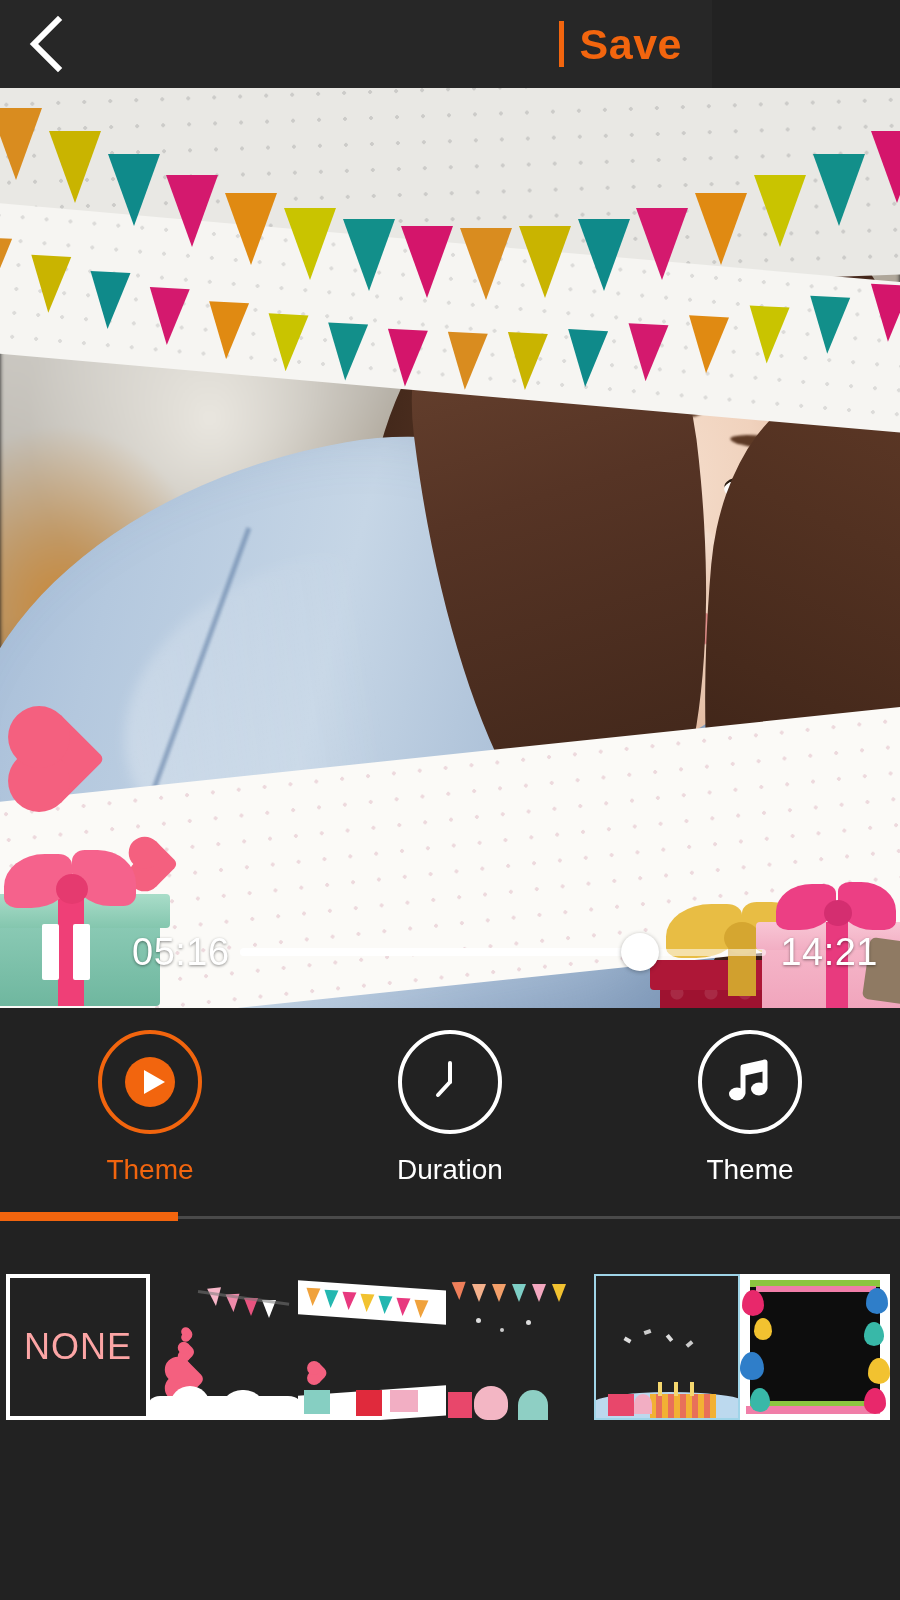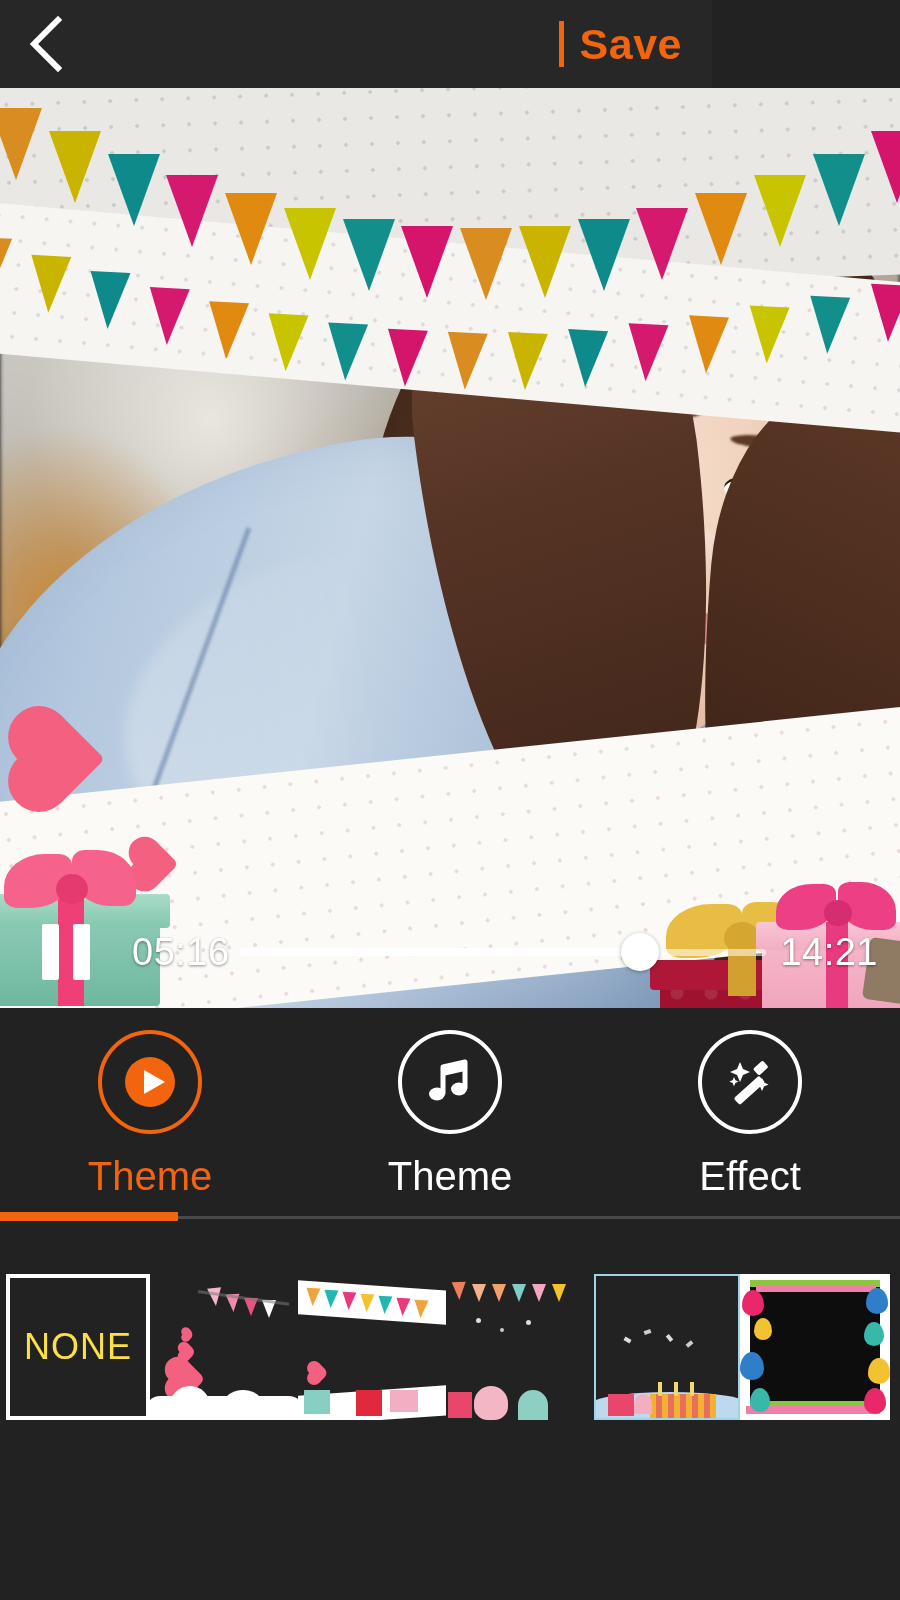--- a/index.html
+++ b/index.html
@@ -206,21 +206,21 @@
   .tab {
     flex:1; display:flex; flex-direction:column; align-items:center;
     padding-top:22px; position:relative;
   }
   .tab-icon {
     width:104px; height:104px; border-radius:50%;
     border:4px solid #ffffff; display:flex; align-items:center; justify-content:center;
   }
   .tab.active .tab-icon { border-color:#F2650E; }
   .tab-label {
-    margin-top:22px; color:#ffffff; font-size:40px; line-height:1;
+    margin-top:22px; color:#ffffff; font-size:28px; line-height:1;
   }
   .tab.active .tab-label { color:#F2650E; }
 
   .tab-underline-track {
     position:absolute; left:0; top:1216px; width:900px; height:3px;
     background:#4a4a4a;
   }
   .tab-underline {
     position:absolute; left:0; top:1212px; width:178px; height:9px;
     background:#F2650E;
@@ -231,21 +231,21 @@
     position:absolute; left:0; top:1222px; width:900px; height:378px;
     background:#222222; overflow:hidden;
   }
   .thumb {
     position:absolute; top:52px; width:144px; height:146px; overflow:hidden;
     background:#222222;
   }
   .thumb.none {
     border:4px solid #ffffff; display:flex; align-items:center; justify-content:center;
   }
-  .thumb.none span { color:#fde047; font-size:36px; letter-spacing:1px; }
+  .thumb.none span { color:#fca5a5; font-size:36px; letter-spacing:1px; }
   .tflag {
     position:absolute; width:0; height:0; border-left:7px solid transparent;
     border-right:7px solid transparent; border-top:18px solid #f49ab4;
   }
   .tstrip-white {
     position:absolute; background:#ffffff;
   }
   .tcake-border { border:2px solid #9fd4e8; }
   .tballoon { position:absolute; border-radius:50% 50% 50% 50%/60% 60% 40% 40%; }
 
@@ -408,45 +408,42 @@
     <div class="tab active">
       <div class="tab-icon">
         <svg width="62" height="62" viewBox="0 0 62 62">
           <circle cx="31" cy="31" r="25" fill="#F2650E"></circle>
           <polygon points="25,19 46,31 25,43" fill="#ffffff"></polygon>
         </svg>
       </div>
       <div class="tab-label">Theme</div>
     </div>
 
+    <div class="tab">
+      <div class="tab-icon">
+        <svg width="62" height="62" viewBox="0 0 62 62">
+          <line x1="31" y1="31" x2="31" y2="12" stroke="#ffffff" stroke-width="4" stroke-linecap="round"></line>
+          <line x1="31" y1="31" x2="19" y2="44" stroke="#ffffff" stroke-width="4" stroke-linecap="round"></line>
+        </svg>
+      </div>
+      <div class="tab-label">Duration</div>
+    </div>
 
     <div class="tab">
       <div class="tab-icon">
         <svg width="58" height="58" viewBox="0 0 58 58">
           <path d="M22 40 L22 14 L44 9 L44 35" fill="none" stroke="#ffffff" stroke-width="5" stroke-linecap="round" stroke-linejoin="round"></path>
           <path d="M22 14 L44 9 L44 18 L22 23 Z" fill="#ffffff"></path>
           <ellipse cx="16" cy="41" rx="8" ry="6.5" fill="#ffffff"></ellipse>
           <ellipse cx="38" cy="36" rx="8" ry="6.5" fill="#ffffff"></ellipse>
         </svg>
       </div>
       <div class="tab-label">Theme</div>
     </div>
 
-    <div class="tab">
-      <div class="tab-icon">
-        <svg width="60" height="60" viewBox="0 0 60 60">
-          <rect x="12" y="34" width="34" height="9" rx="2" fill="#ffffff" transform="rotate(-42 29 38)"></rect>
-          <rect x="34" y="12" width="13" height="9" rx="2" fill="#ffffff" transform="rotate(-42 40 16)"></rect>
-          <path d="M20 10 l3 7 7 3 -7 3 -3 7 -3 -7 -7 -3 7 -3 z" fill="#ffffff"></path>
-          <path d="M42 26 l2 4.5 4.5 2 -4.5 2 -2 4.5 -2 -4.5 -4.5 -2 4.5 -2 z" fill="#ffffff"></path>
-          <path d="M14 25 l1.4 3.2 3.2 1.4 -3.2 1.4 -1.4 3.2 -1.4 -3.2 -3.2 -1.4 3.2 -1.4 z" fill="#ffffff"></path>
-        </svg>
-      </div>
-      <div class="tab-label">Effect</div>
-    </div>
 
   </div>
 
   <div class="tab-underline-track"></div>
   <div class="tab-underline"></div>
 
   <div class="thumbstrip">
 
     <div class="thumb none" style="left:6px;">
       <span>NONE</span>

